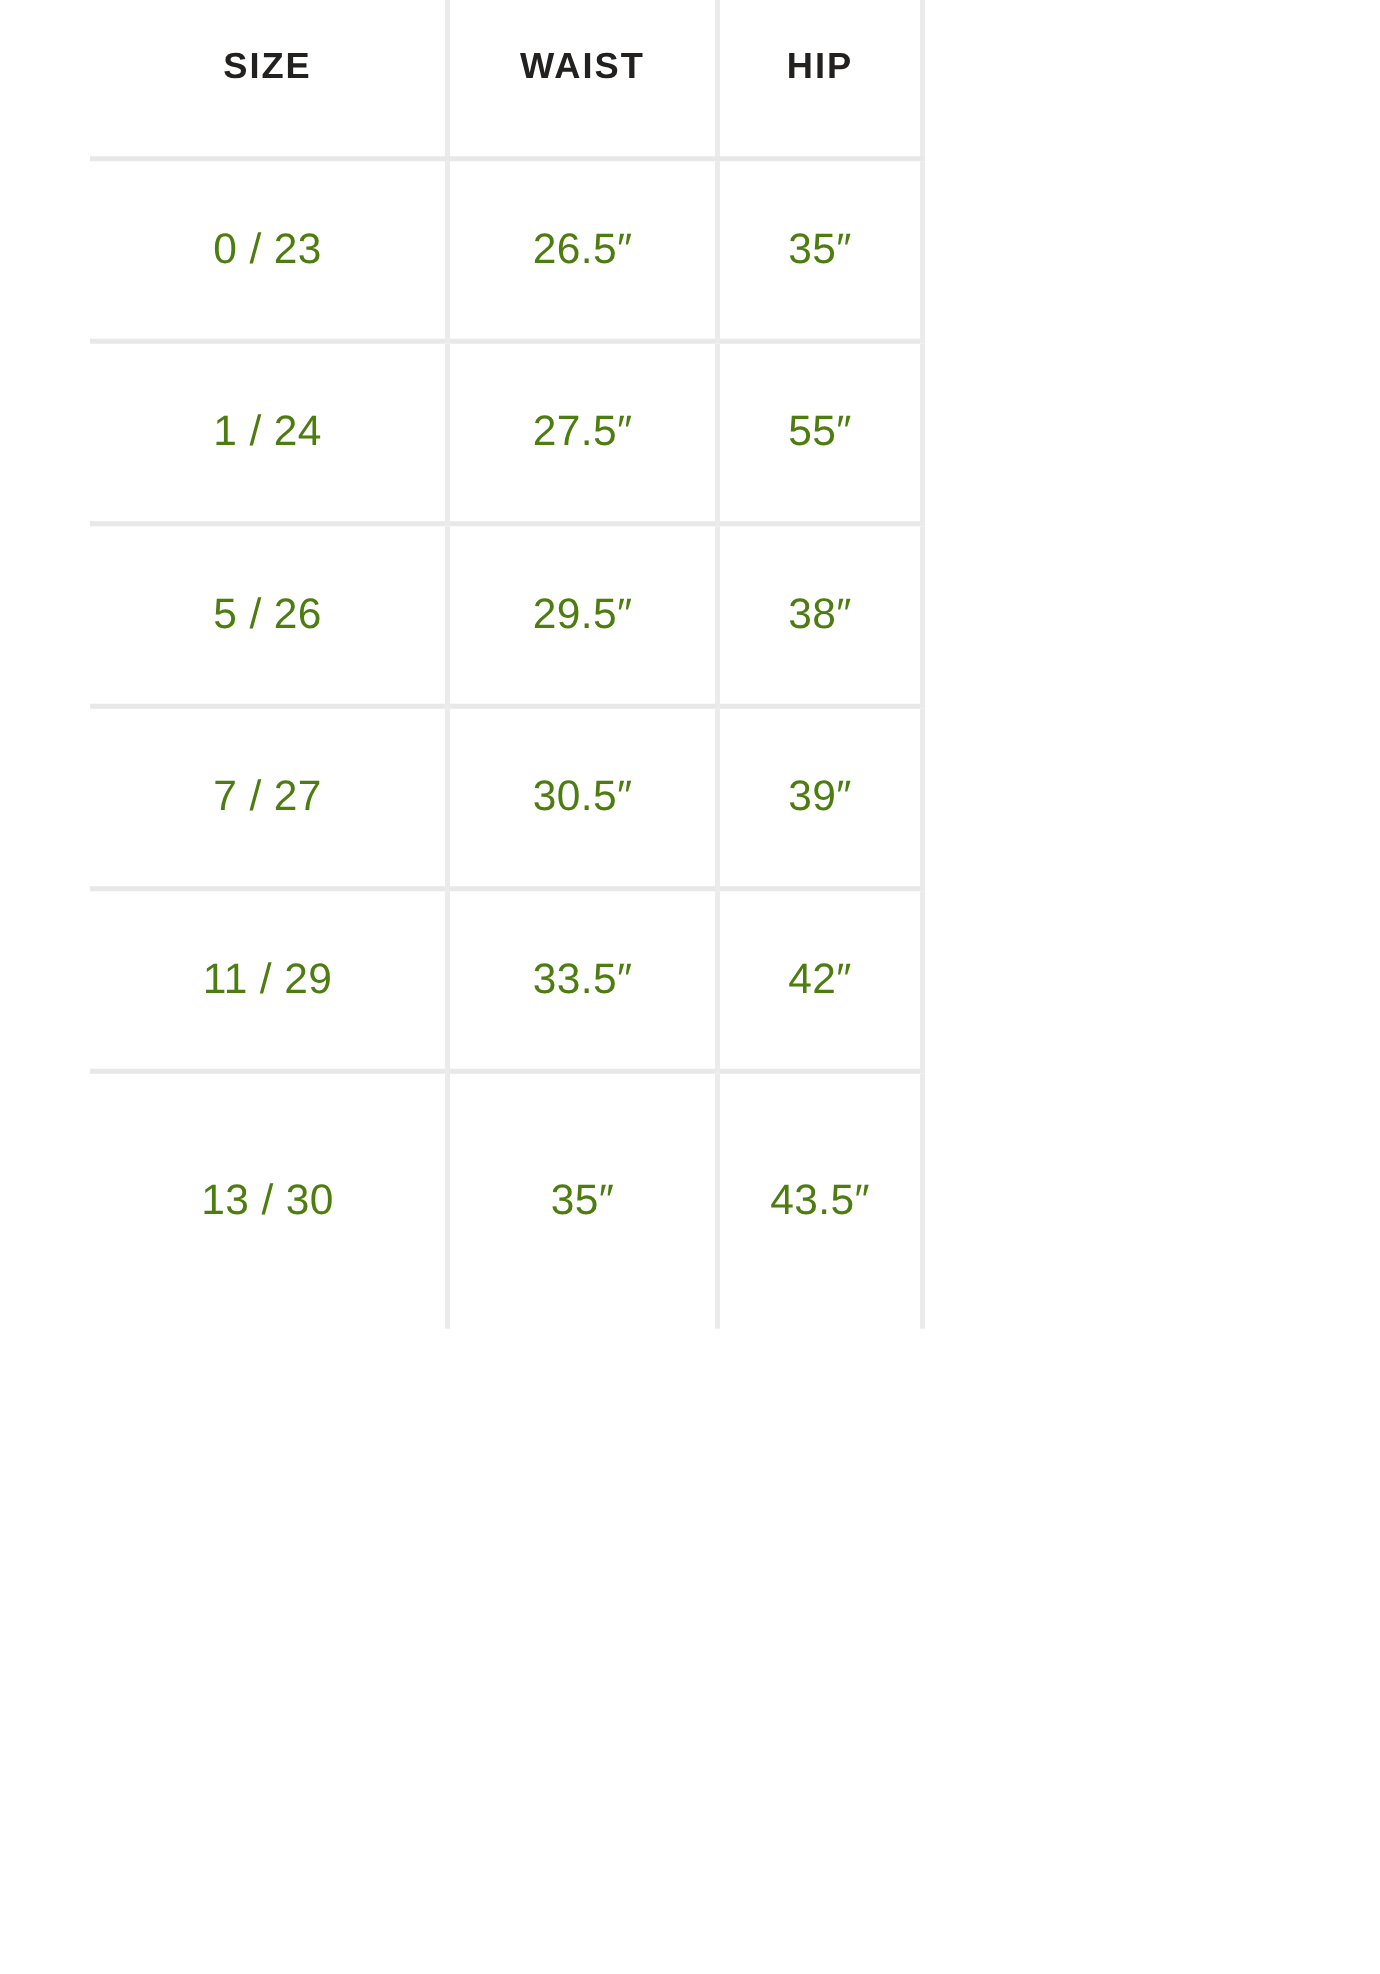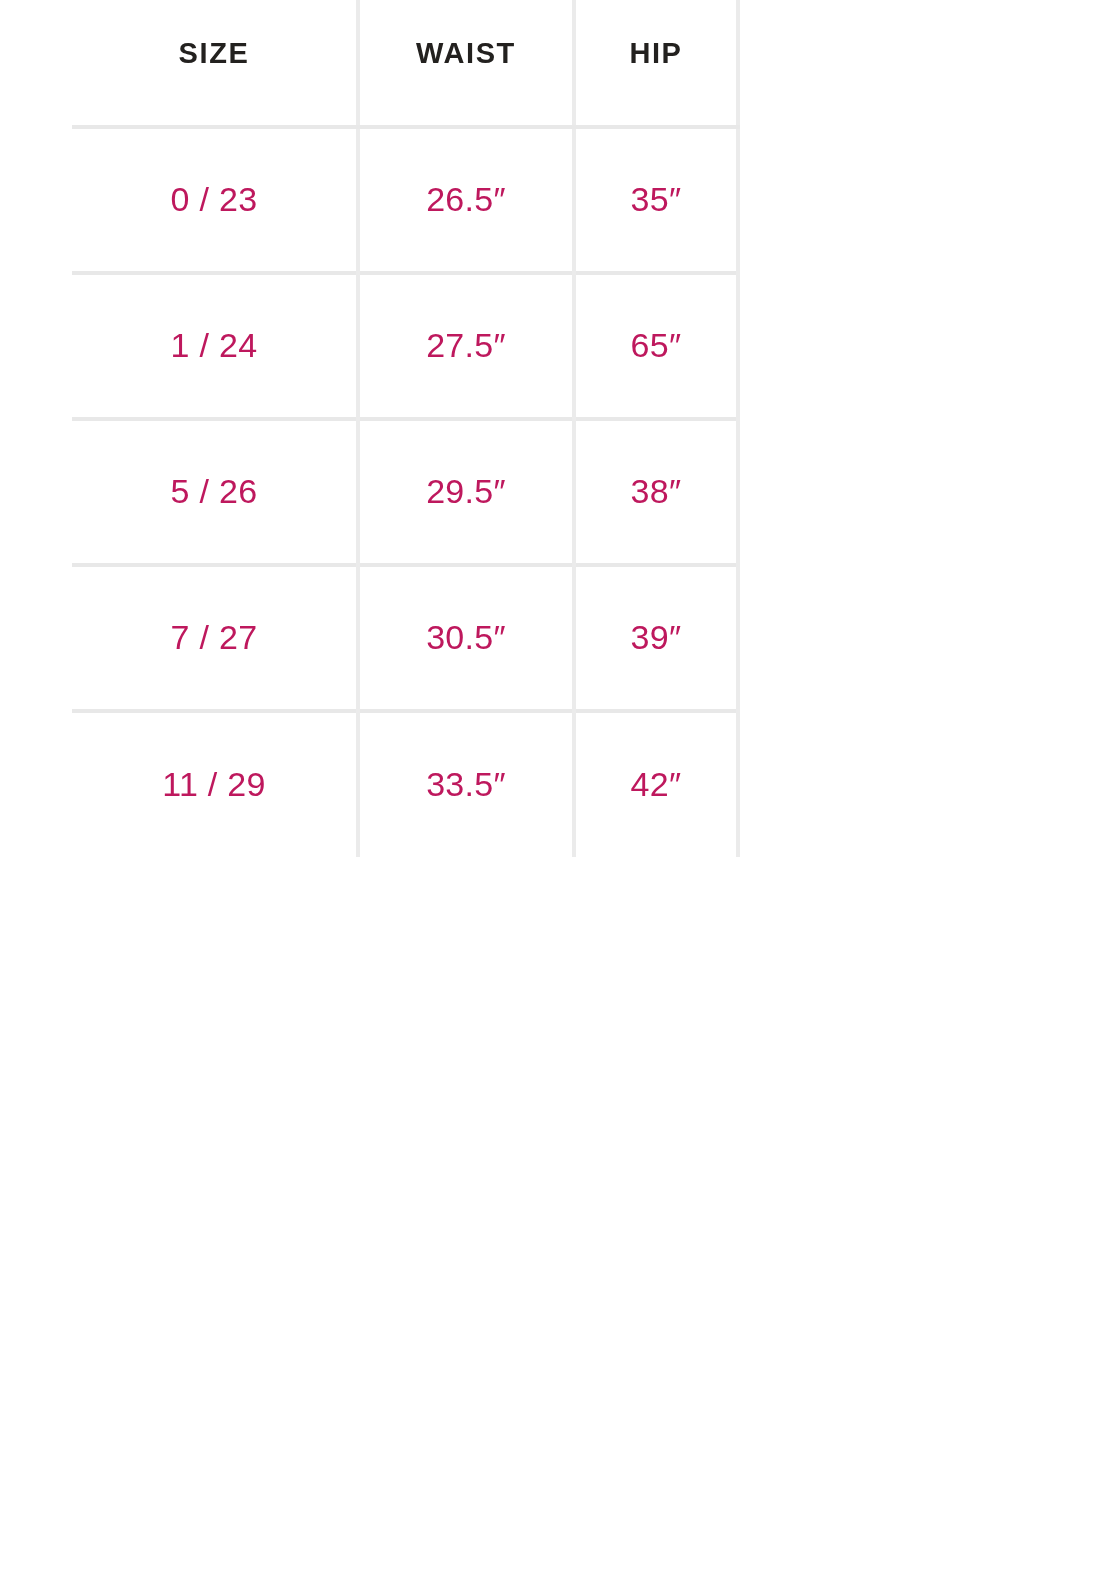--- a/index.html
+++ b/index.html
@@ -68,21 +68,21 @@
     letter-spacing: 1.6px;
     color: #23211f;
     text-transform: uppercase;
   }
 
   #size-chart-table tbody td {
     height: 146px;
     font-size: 34px;
     font-weight: 400;
     letter-spacing: 0.3px;
-    color: #be185d;
+    color: #4d7c0f;
     line-height: 1.62;
   }
 
   
   #size-chart-table tbody tr.row-tall td {
     height: 206px;
   }
 
   .cell-wrap {
     display: block;
@@ -127,21 +127,21 @@
           </td>
         </tr>
         <tr>
           <td>
             <span class="cell-wrap">1 / 24</span>
           </td>
           <td>
             <span class="cell-wrap">27.5″</span>
           </td>
           <td class="hip-wrap">
-            <span class="cell-wrap">65″</span>
+            <span class="cell-wrap">55″</span>
           </td>
         </tr>
         <tr>
           <td>
             <span class="cell-wrap">5 / 26</span>
           </td>
           <td>
             <span class="cell-wrap">29.5″</span>
           </td>
           <td class="hip-wrap">
@@ -163,16 +163,27 @@
           <td>
             <span class="cell-wrap">11 / 29</span>
           </td>
           <td>
             <span class="cell-wrap">33.5″</span>
           </td>
           <td class="hip-wrap">
             <span class="cell-wrap">42″</span>
           </td>
         </tr>
+        <tr class="row-tall">
+          <td>
+            <span class="cell-wrap">13 / 30</span>
+          </td>
+          <td>
+            <span class="cell-wrap">35″</span>
+          </td>
+          <td class="hip-wrap">
+            <span class="cell-wrap">43.5″</span>
+          </td>
+        </tr>
       </tbody>
   </table>
 
 </div>
 
 </body></html>

